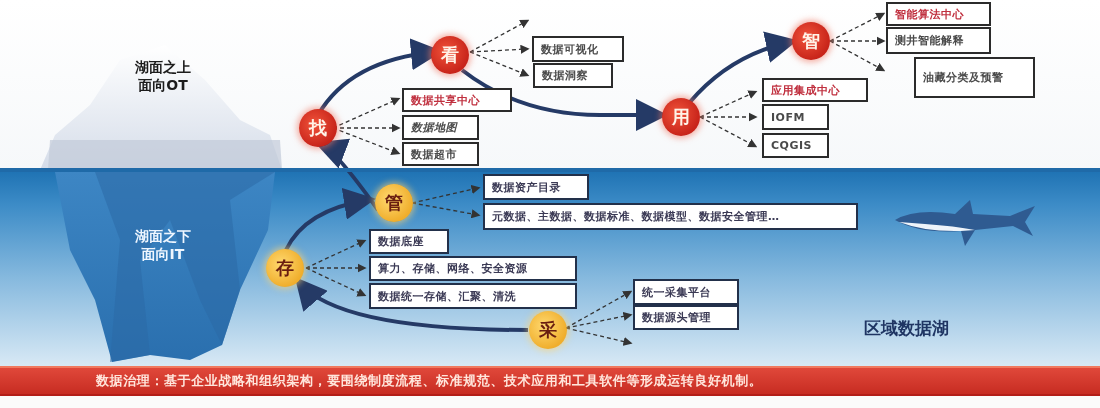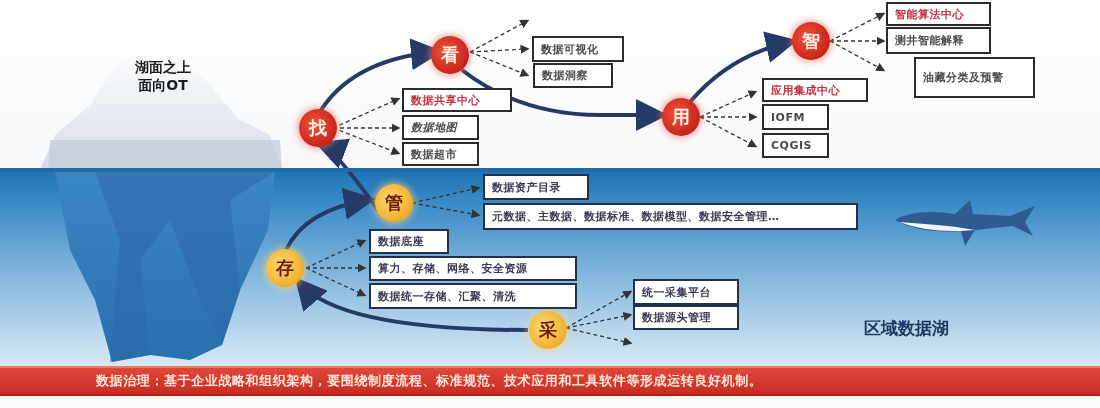--- a/index.html
+++ b/index.html
@@ -105,20 +105,24 @@
       <path d="M566,328 L630,343" marker-end="url(#ahs)"></path>
     </g>
   </svg>
 
   <div class="waterline"></div>
 
   <div class="label above">
     <div>湖面之上</div>
     <div>面向OT</div>
   </div>
+  <div class="label below">
+    <div>湖面之下</div>
+    <div>面向IT</div>
+  </div>
 
   <div class="lake">区域数据湖</div>
 
   <div class="node red" style="left:299px;top:109px;">找</div>
   <div class="node red" style="left:431px;top:36px;">看</div>
   <div class="node red" style="left:662px;top:98px;">用</div>
   <div class="node red" style="left:792px;top:22px;">智</div>
   <div class="node gold" style="left:375px;top:184px;">管</div>
   <div class="node gold" style="left:266px;top:249px;">存</div>
   <div class="node gold" style="left:529px;top:311px;">采</div>

